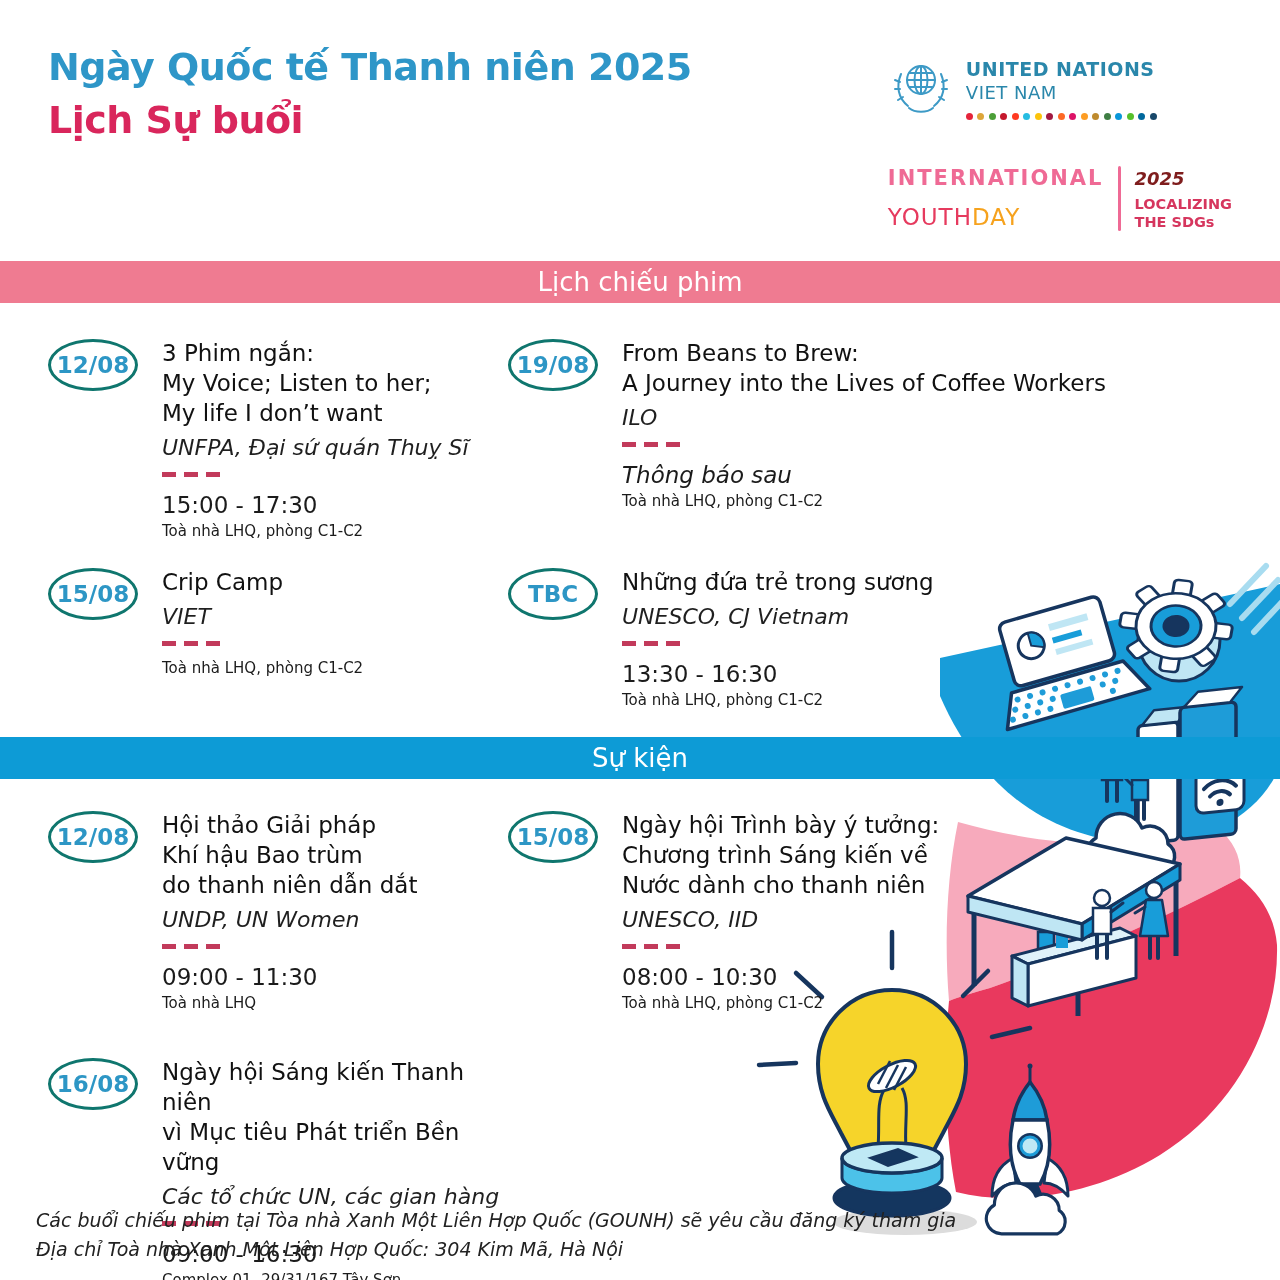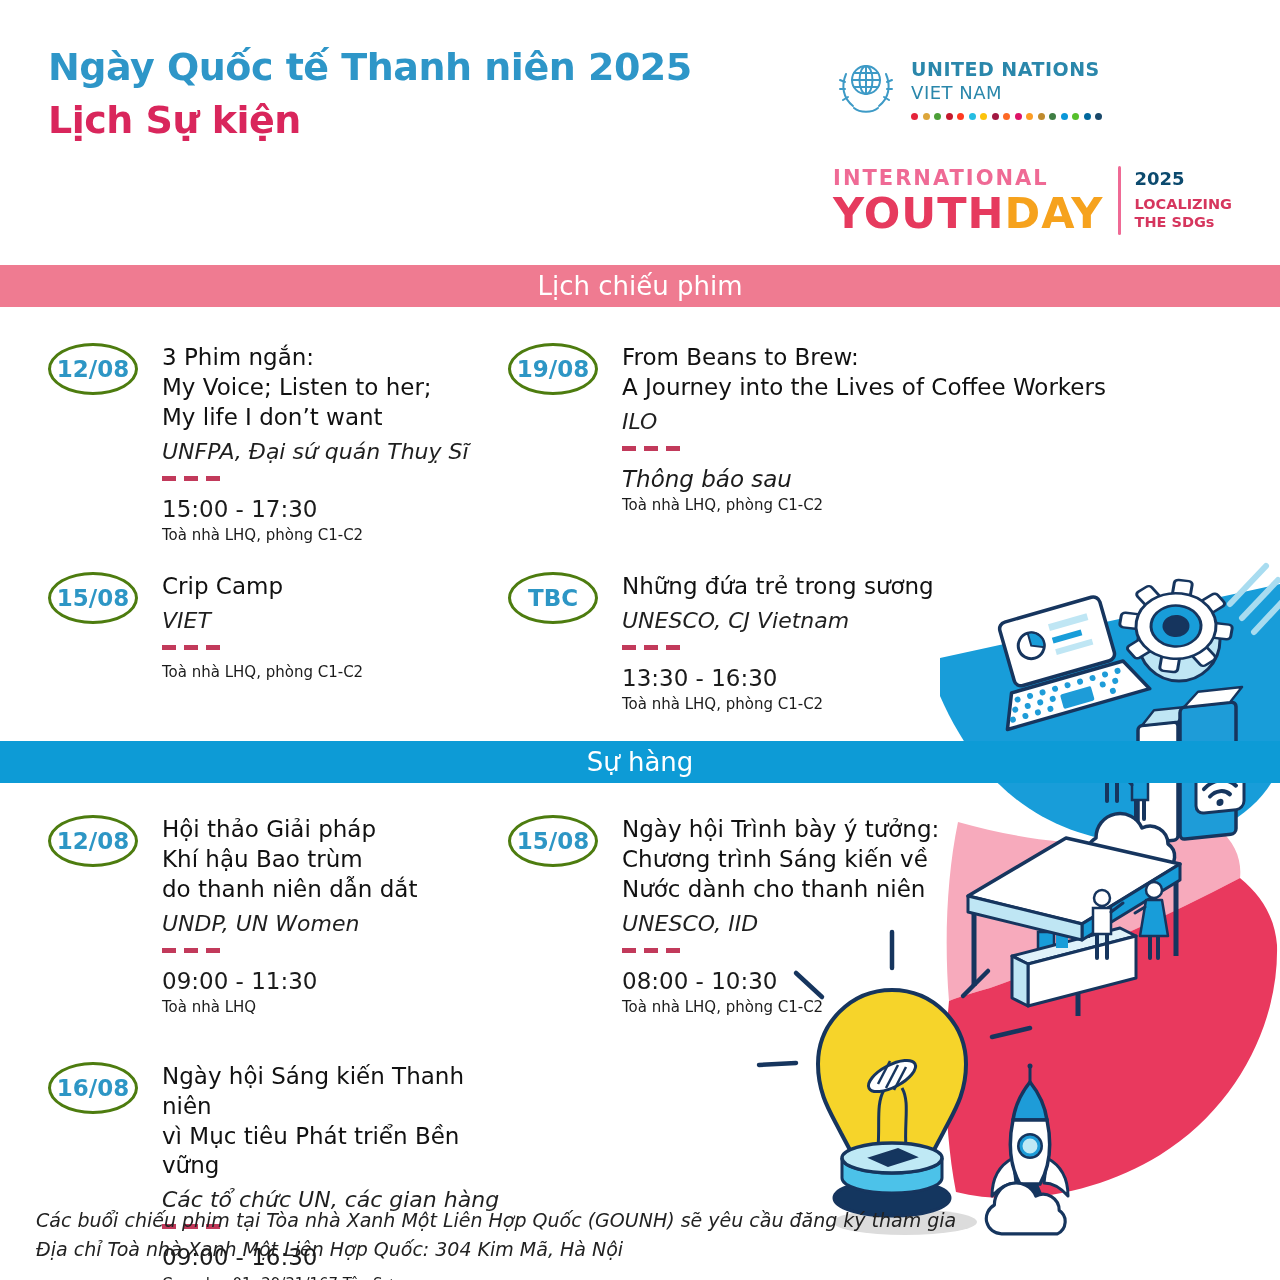--- a/index.html
+++ b/index.html
@@ -13,39 +13,39 @@
   .logos{display:flex;align-items:flex-start;gap:46px;padding-top:8px;flex-direction:column;}
   .un-logo{display:flex;align-items:flex-start;gap:12px;}
   .un-text{display:flex;flex-direction:column;padding-top:6px;}
   .un-name1{font-size:19px;font-weight:bold;color:#2a87ab;letter-spacing:0.5px;}
   .un-name2{font-size:18px;color:#2a87ab;letter-spacing:0.5px;margin-top:2px;}
   .sdg-dots{display:flex;gap:4.5px;margin-top:10px;}
   .sdg-dots i{width:7px;height:7px;border-radius:50%;display:block;}
   .iyd-logo{display:flex;align-items:stretch;gap:14px;}
   .iyd-left{display:flex;flex-direction:column;}
   .iyd-line1{font-size:21px;font-weight:bold;color:#ef6a95;letter-spacing:2px;}
-  .iyd-line2{font-size:43px;font-weight:bold;letter-spacing:1px;margin-top:2px;line-height:1;}
+  .iyd-line2{font-size:23px;font-weight:normal;letter-spacing:1px;margin-top:16px;line-height:1;}
   .iyd-youth{color:#e63a5e;}
   .iyd-day{color:#f6a21d;}
   .iyd-divider{width:3px;background:#ef6a95;border-radius:2px;}
   .iyd-right{display:flex;flex-direction:column;padding-top:2px;}
-  .iyd-year{font-size:18px;font-weight:bold;color:#0c4a6e;}
+  .iyd-year{font-size:18px;font-weight:bold;color:#7f1d1d;font-style:italic;}
   .iyd-tag{font-size:14.5px;font-weight:bold;color:#d6365e;line-height:1.25;margin-top:6px;}
 
   
   .banner{height:42px;display:flex;align-items:center;justify-content:center;color:#fff;font-size:26px;font-weight:500;position:relative;z-index:1;}
   .banner-pink{background:#ef7b91;margin-top:30px;}
   .banner-blue{background:#0d9bd6;margin-top:26px;}
 
   
   .grid{display:grid;grid-template-columns:460px 1fr;row-gap:26px;padding:0 48px;position:relative;z-index:2;}
   .grid.films{margin-top:36px;}
   .grid.events{margin-top:32px;row-gap:44px;}
   .event{display:flex;align-items:flex-start;}
-  .badge{flex:0 0 84px;height:46px;margin-right:24px;border:3px solid #4d7c0f;border-radius:50%;display:flex;align-items:center;justify-content:center;}
+  .badge{flex:0 0 84px;height:46px;margin-right:24px;border:3px solid #0f766e;border-radius:50%;display:flex;align-items:center;justify-content:center;}
   .badge span{color:#2d96c5;font-size:23px;font-weight:bold;}
   .event-title{font-size:23px;font-weight:normal;color:#111;line-height:1.3;white-space:pre-line;}
   .event-org{font-size:22px;font-style:italic;color:#1f1f1f;margin-top:6px;}
   .dashes{width:60px;height:5px;margin:12px 0 12px 0;background:repeating-linear-gradient(90deg,#c23a5b 0 14px,transparent 14px 22px);}
   .event-time{font-size:23px;color:#1b1b1b;line-height:1.4;}
   .event-time.italic{font-style:italic;}
   .event-loc{font-size:15px;color:#1b1b1b;line-height:1.4;white-space:pre-line;}
 
   
   .footer{position:absolute;left:36px;top:1206px;z-index:2;}
@@ -54,21 +54,21 @@
   .illo{position:absolute;top:560px;right:0;z-index:0;}
 </style>
 </head>
 <body>
 
 <div class="page">
 
   <div class="header">
     <div class="titles">
       <h1>Ngày Quốc tế Thanh niên 2025</h1>
-      <h2>Lịch Sự kiện</h2>
+      <h2>Lịch Sự buổi</h2>
     </div>
     <div class="logos">
       <div class="un-logo">
         <svg width="66" height="66" viewBox="0 0 66 66">
           <g stroke="#3d9ac6" fill="none" stroke-width="2" stroke-linecap="round">
             <circle cx="33" cy="28" r="14"></circle>
             <ellipse cx="33" cy="28" rx="6.5" ry="14"></ellipse>
             <line x1="19" y1="28" x2="47" y2="28"></line>
             <line x1="21.5" y1="21" x2="44.5" y2="21"></line>
             <line x1="21.5" y1="35" x2="44.5" y2="35"></line>
@@ -169,21 +169,21 @@
         <div class="event-title">Những đứa trẻ trong sương</div>
         <div class="event-org">UNESCO, CJ Vietnam</div>
         <div class="dashes"></div>
         <div class="event-time">13:30 - 16:30</div>
         <div class="event-loc">Toà nhà LHQ, phòng C1-C2</div>
       </div>
     </div>
   </div>
 
   <div class="banner banner-blue">
-    <span>Sự hàng</span>
+    <span>Sự kiện</span>
   </div>
 
   <div class="grid events">
     <div class="event">
       <div class="badge">
           <span>12/08</span>
         </div>
       <div class="event-body">
         <div class="event-title">Hội thảo Giải pháp
 Khí hậu Bao trùm

